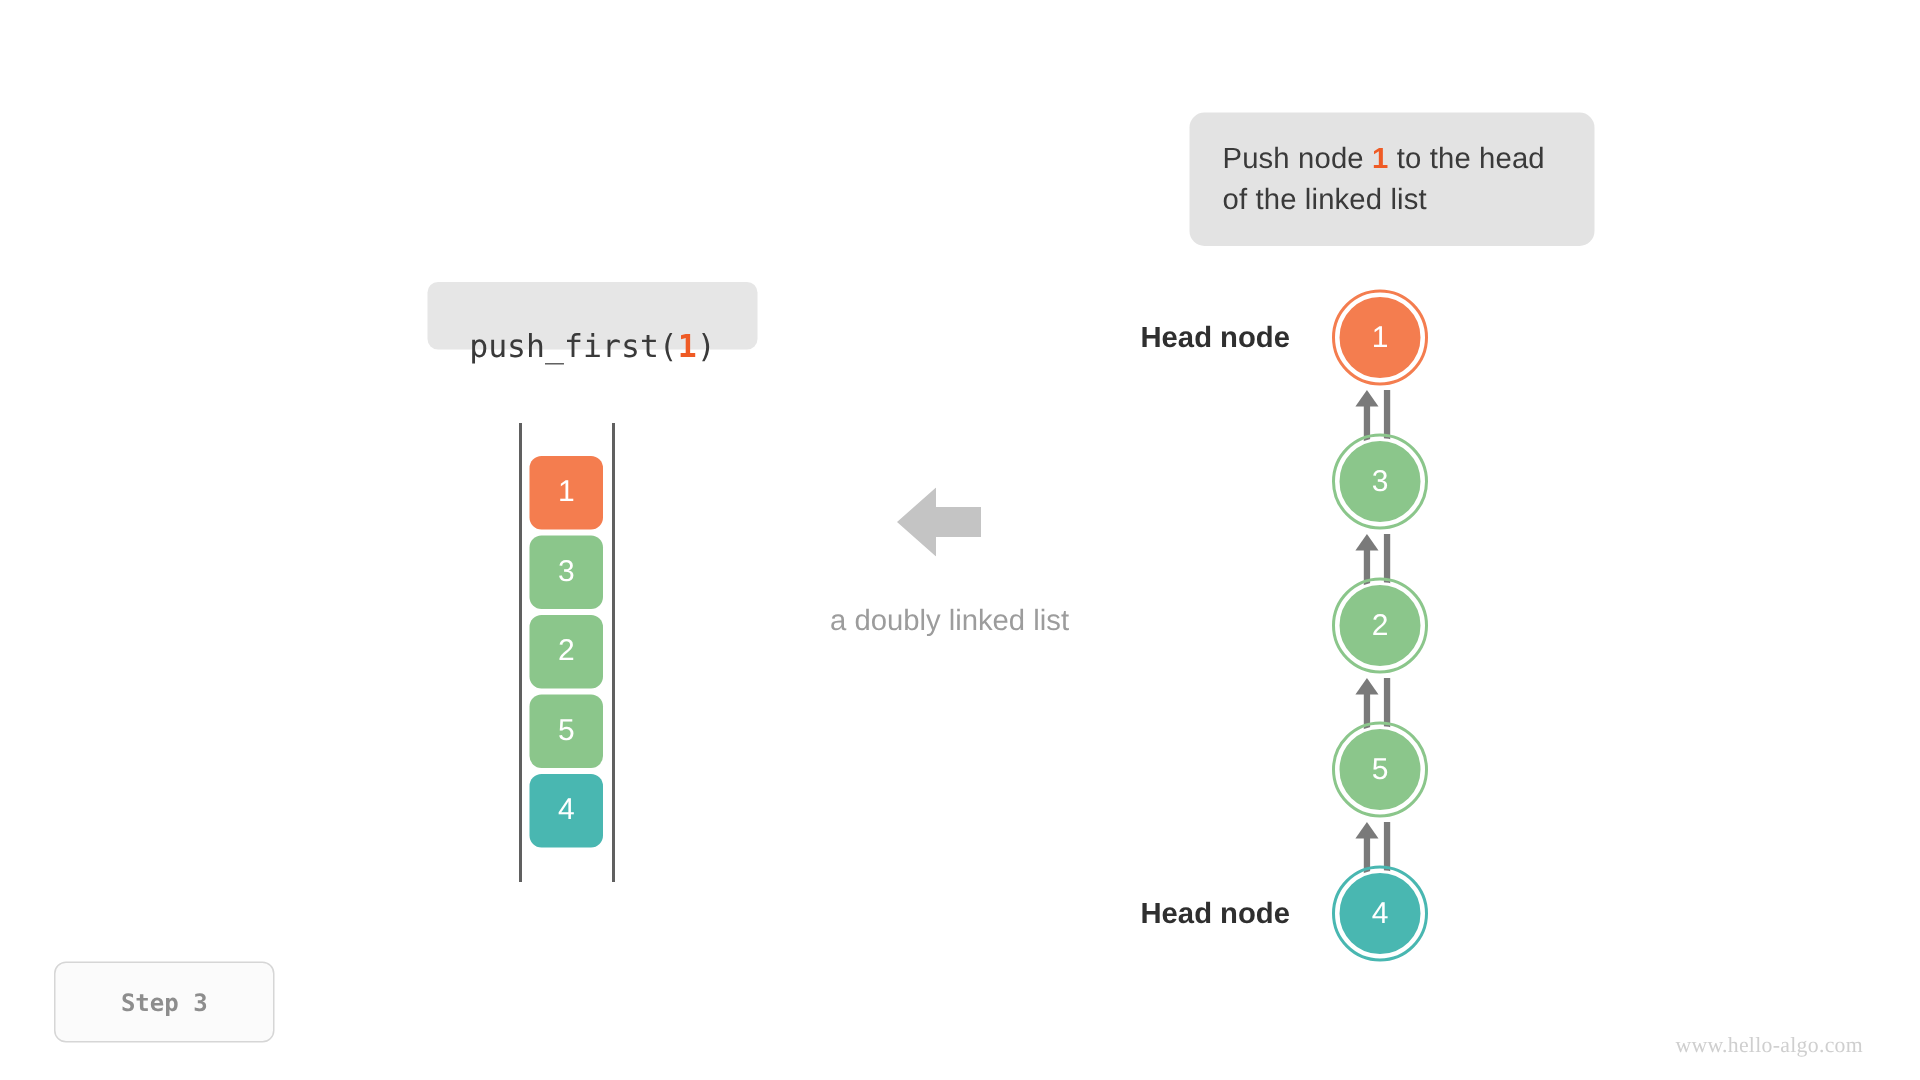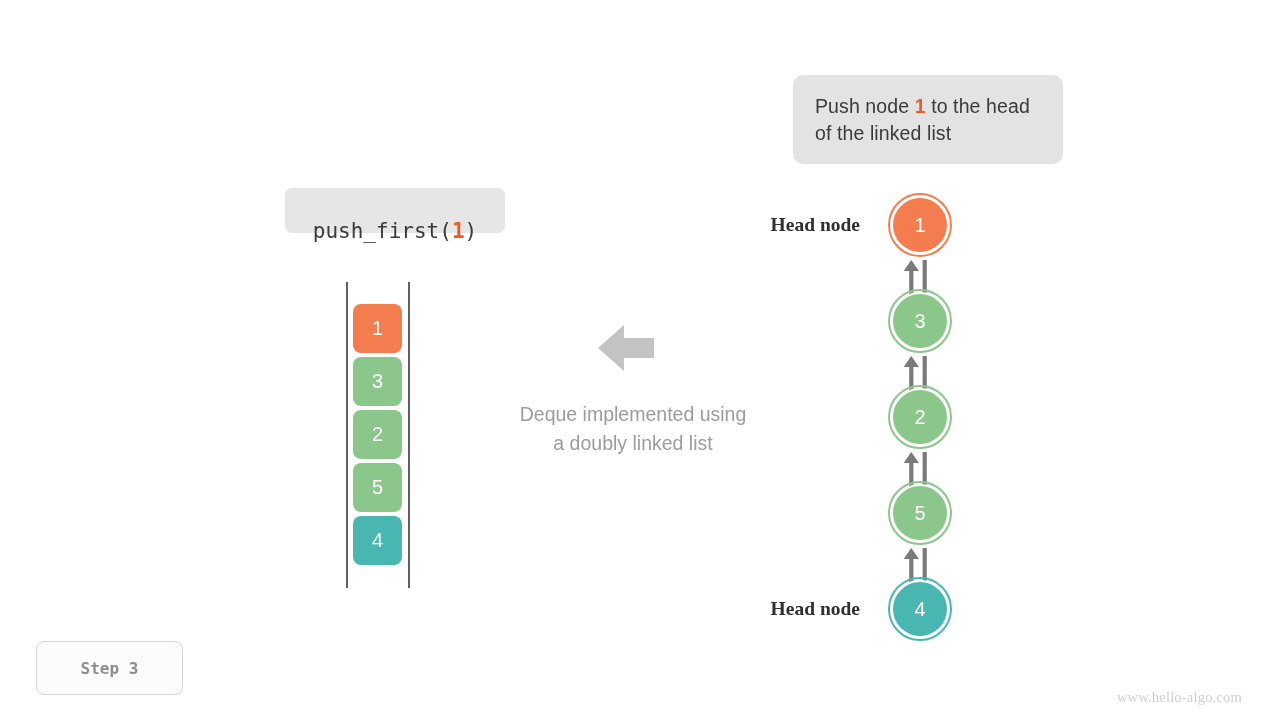--- a/index.html
+++ b/index.html
@@ -158,21 +158,20 @@
     height: 48px;
   }
 
   
   .side-label {
     position: absolute;
     text-align: right;
     font-size: 19.5px;
     font-weight: bold;
     color: #2f2f2f;
-    font-family: Liberation Serif, serif;
   }
   .label-head { left: 650px; top: 214px; width: 210px; }
   .label-tail { left: 650px; top: 598px; width: 210px; }
 
   
   .step-badge {
     position: absolute;
     left: 36px;
     top: 641px;
     width: 145px;
@@ -239,21 +238,20 @@
     </div>
 </div>
 
 <div class="big-arrow">
   <svg width="56" height="46" viewBox="0 0 56 46">
     <polygon points="0,23 26,0 26,13 56,13 56,33 26,33 26,46" fill="#c4c4c4"></polygon>
   </svg>
 </div>
 
 <div class="caption">
-  <div>Deque implemented using</div>
   <div>a doubly linked list</div>
 </div>
 
 <div class="side-label label-head">Head node</div>
 <div class="side-label label-tail">Head node</div>
 
 <div class="linked-list">
   <div id="ll-arrows">
       <div class="link-arrows" style="top: 80px;"><svg width="40" height="48" viewBox="0 0 40 48">
           <g fill="#7a7a7a">

